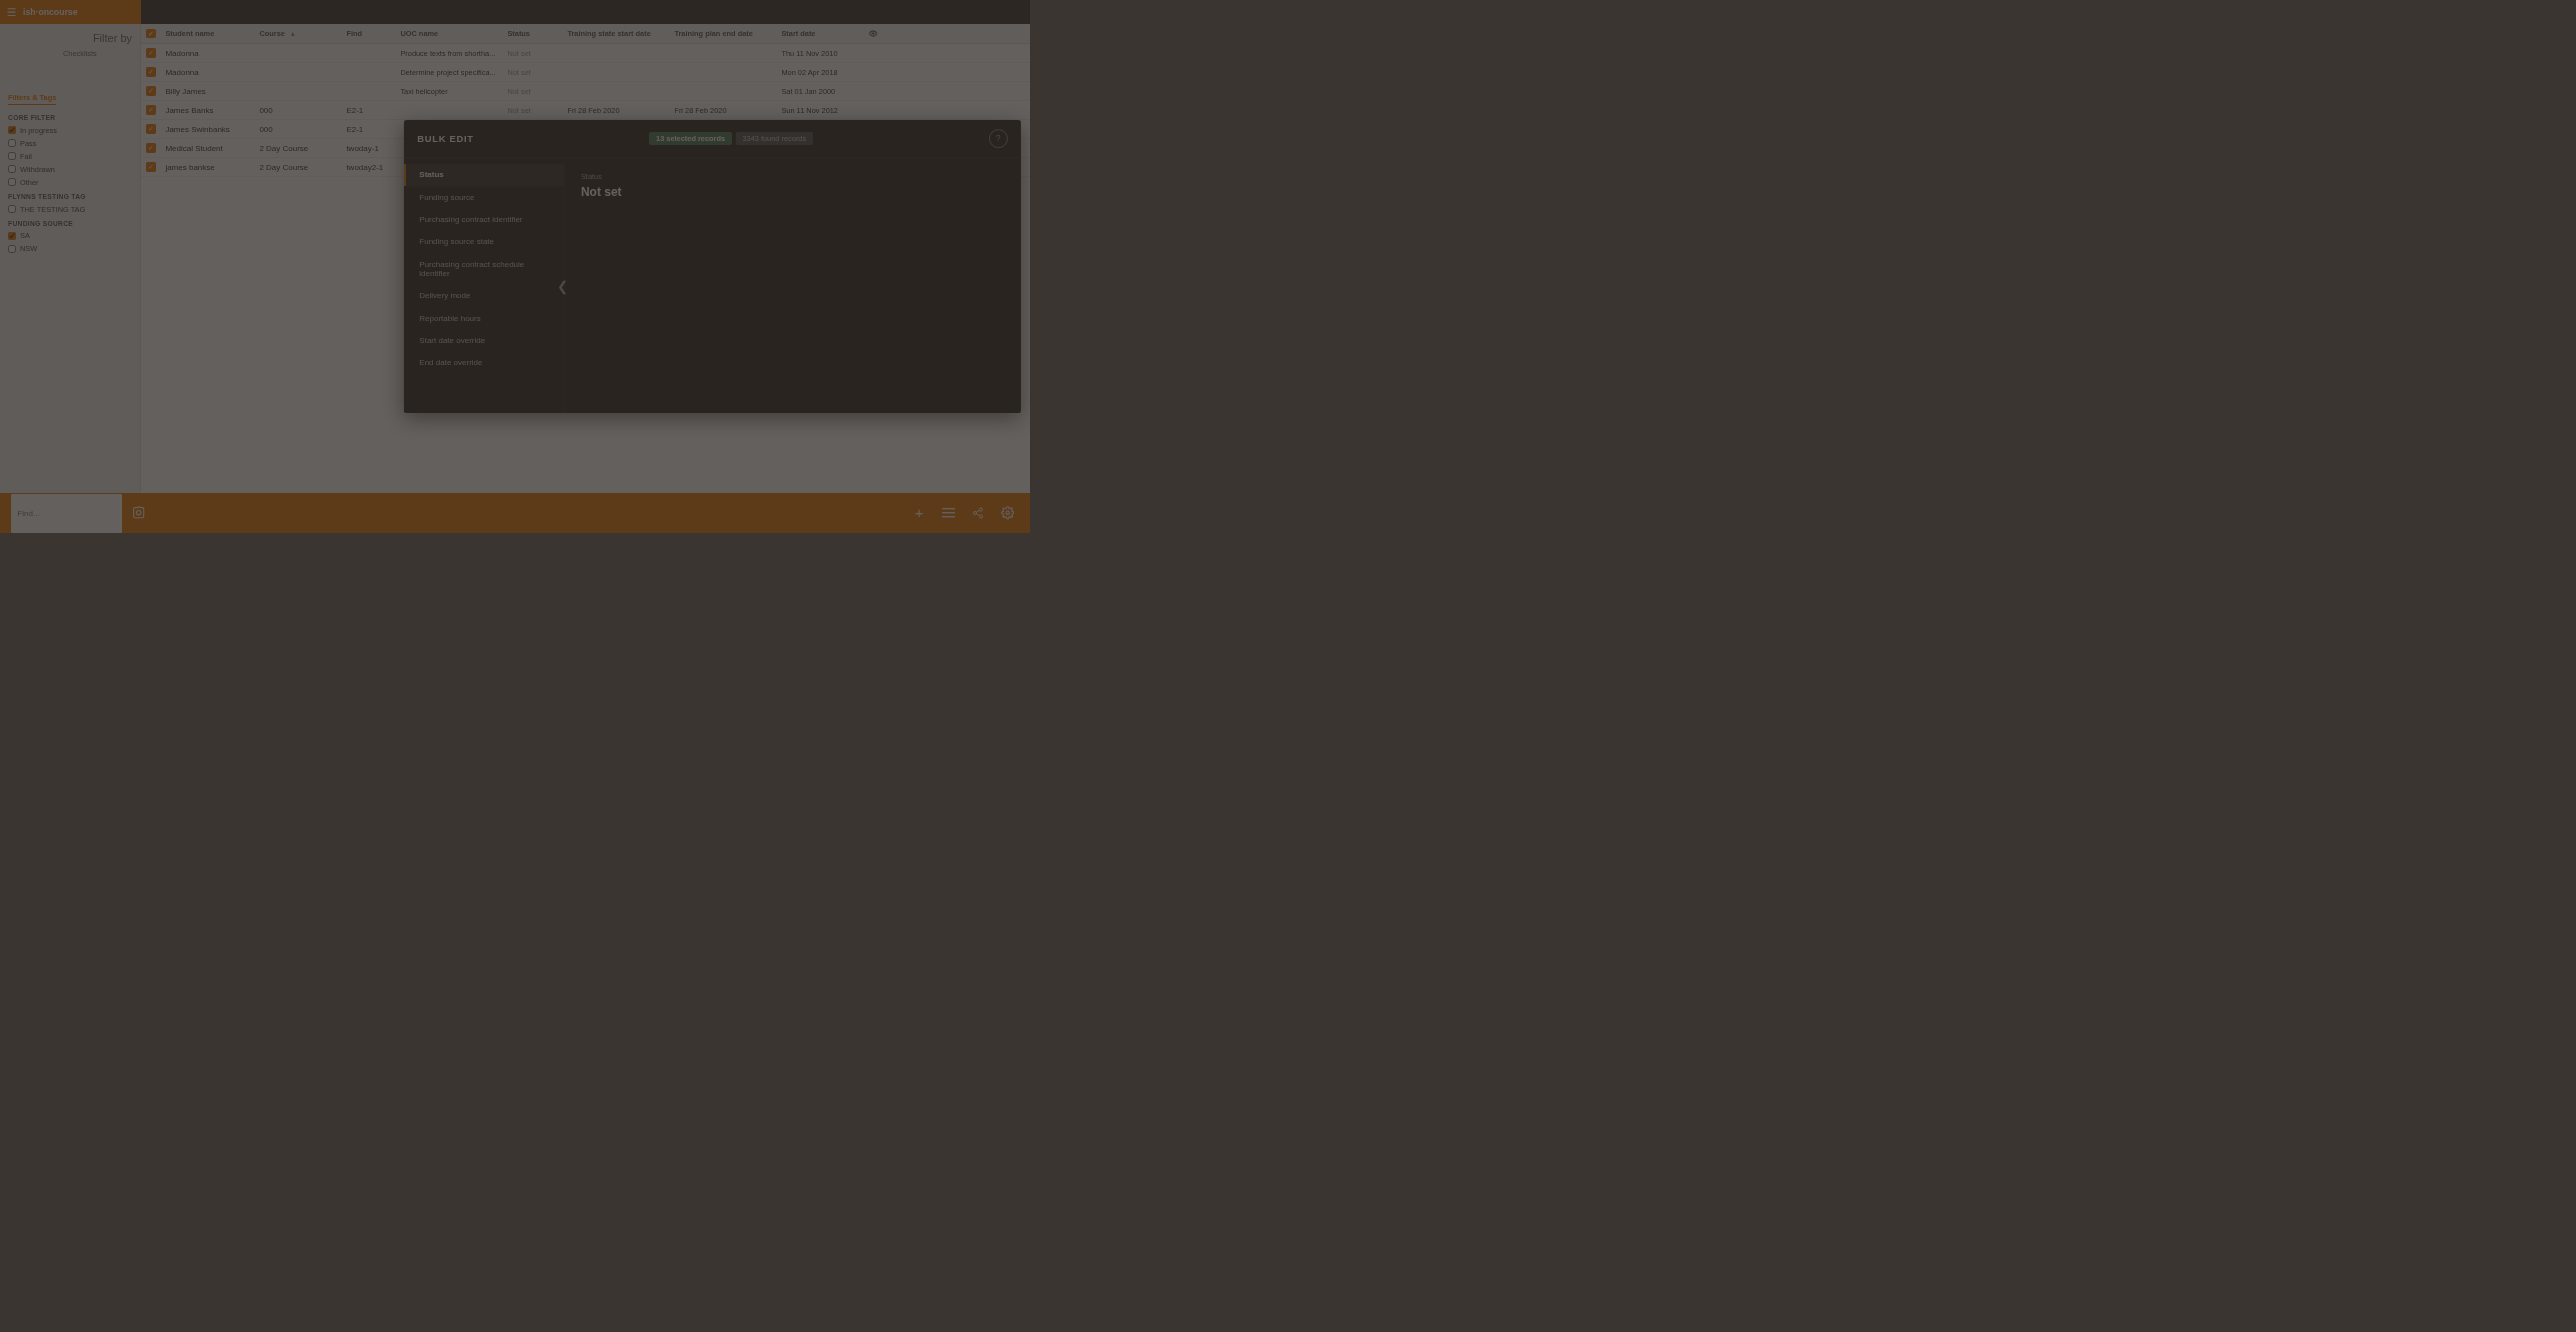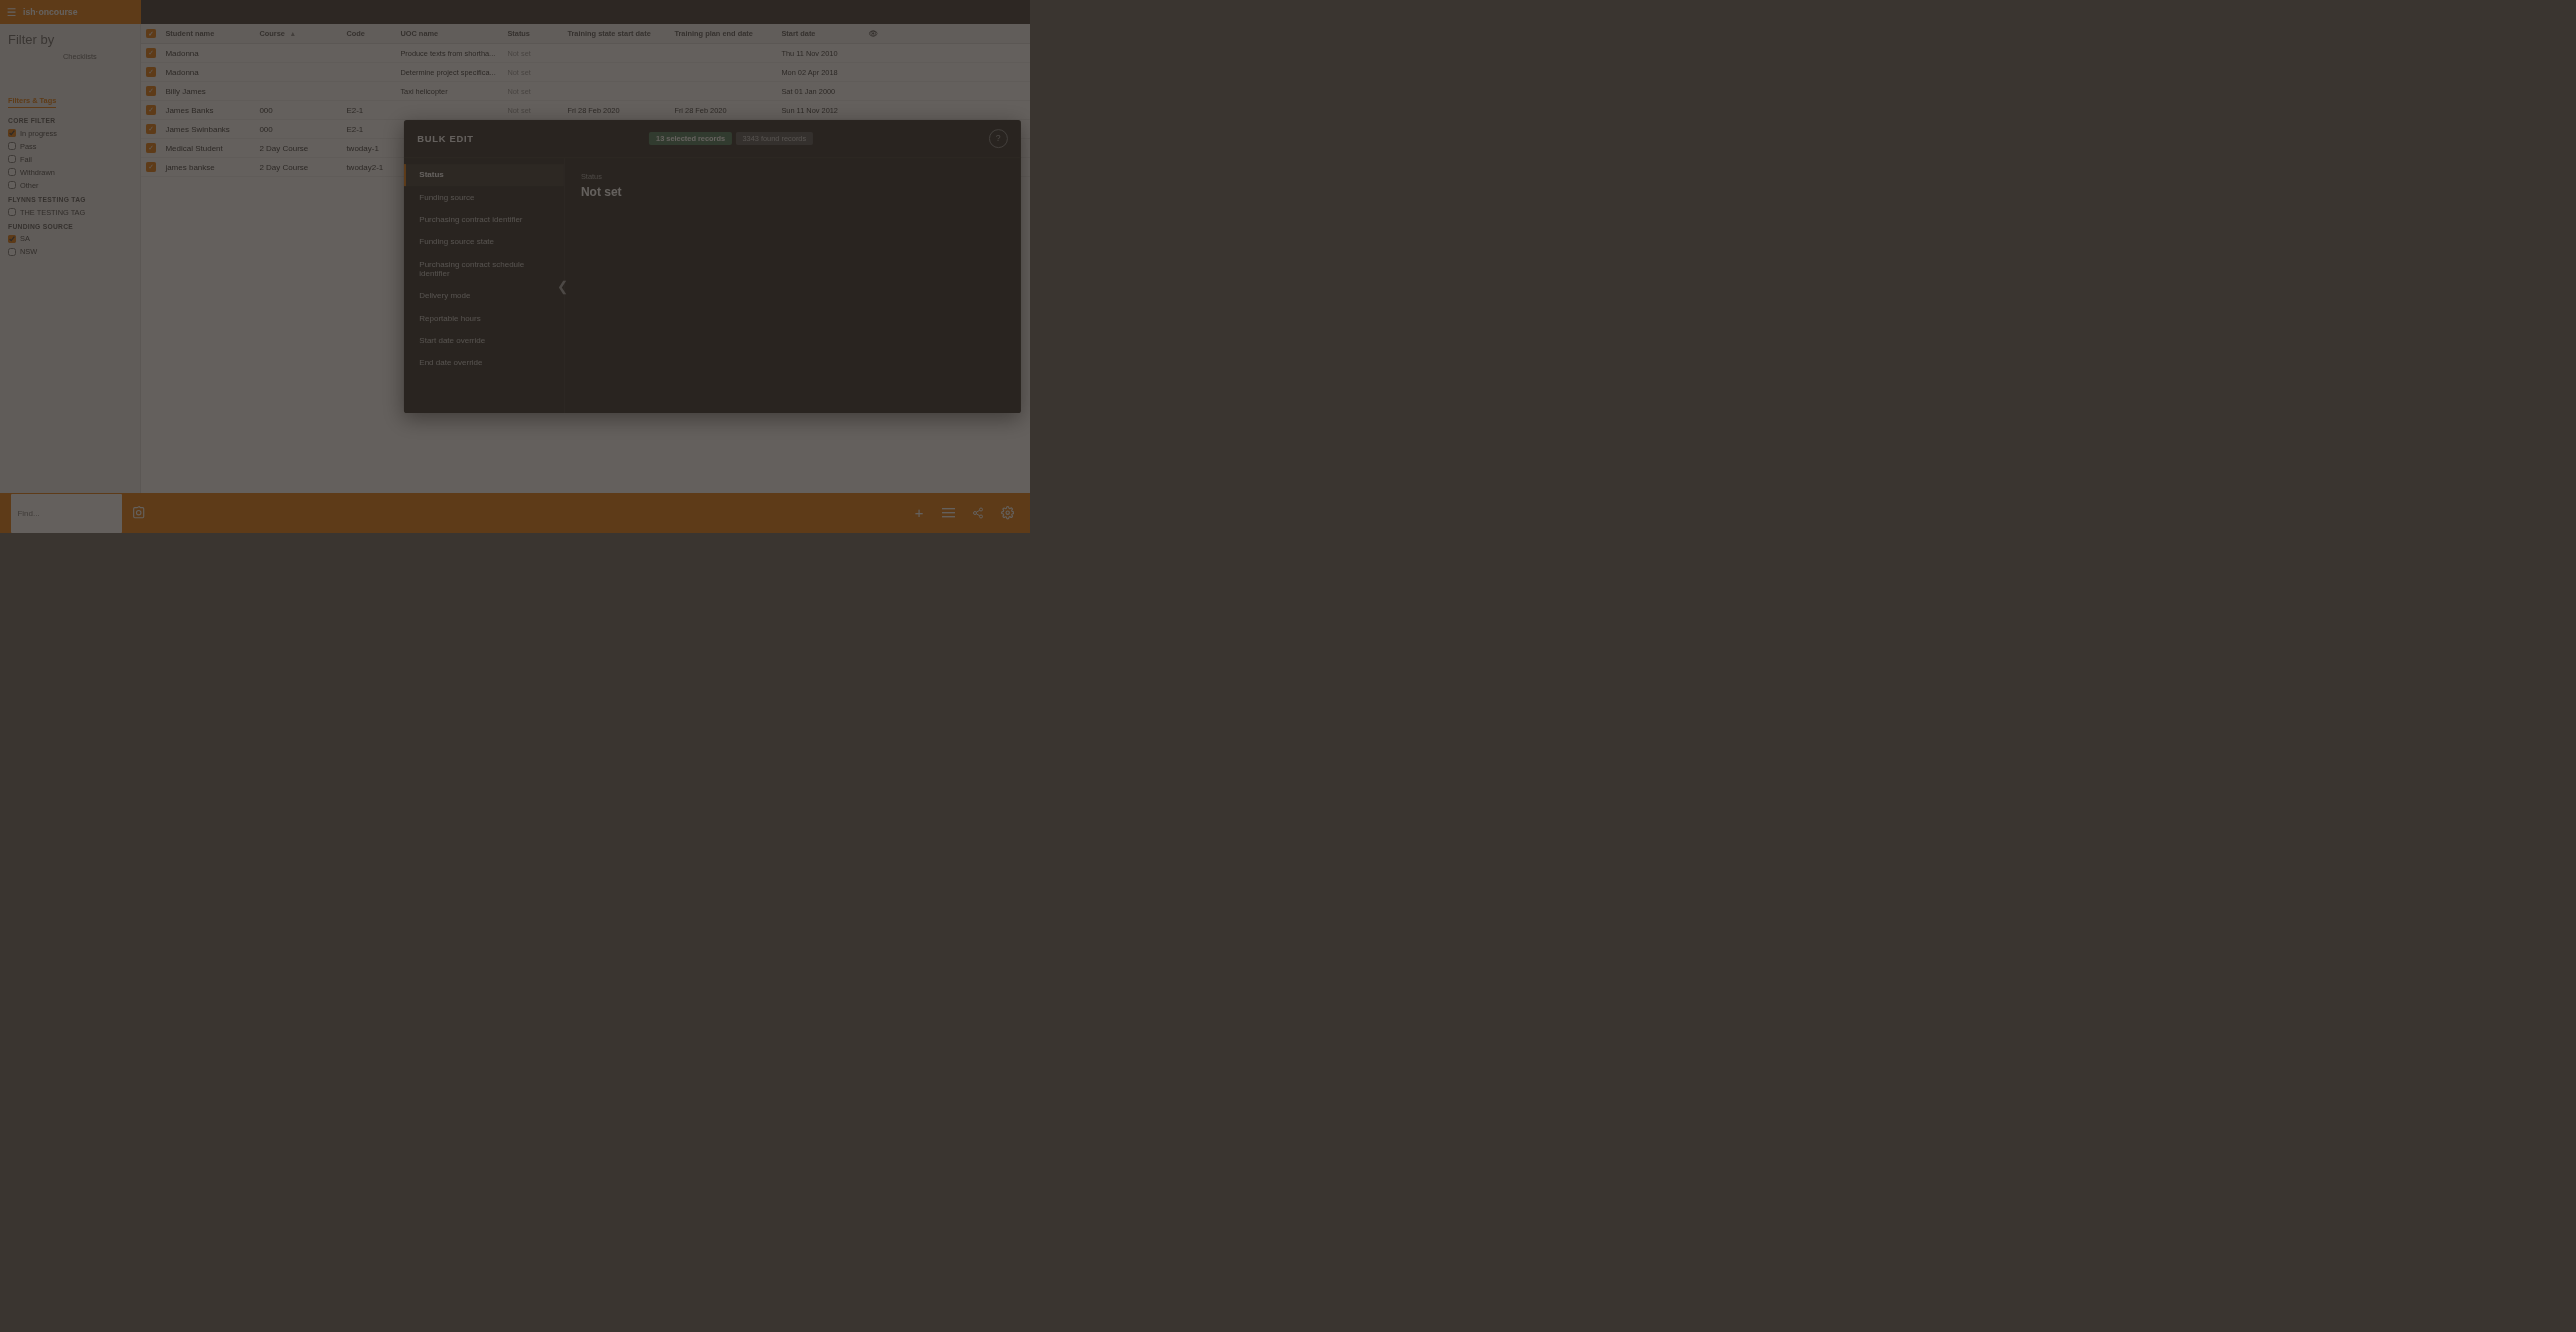--- a/index.html
+++ b/index.html
@@ -42,21 +42,21 @@
     .row-start-date { width: 87px; color: #333; font-size: 7.4px; }
 
     
     .sidebar {
       position: absolute; top: 0; left: 0; width: 141px; bottom: 40px;
       background: #f0f0f0; border-right: 0.7px solid #ddd; color: #444; font-size: 7.4px;
       padding: 5.4px 0;
     }
     .sidebar-filter-by {
       display: flex; align-items: center; gap: 4px; padding: 2.7px 8px 5.4px;
-      font-size: 13px; color: #666;
+      font-size: 11px; color: #666; justify-content: flex-end;
     }
     .sidebar-tabs { display: flex; gap: 0; padding: 0 8px 5.4px; }
     .sidebar-tab {
       font-size: 7.4px; color: #666; cursor: pointer; padding-bottom: 1.3px;
       margin-right: 6.7px;
     }
     .sidebar-tab.active { color: #e87c0a; border-bottom: 1.3px solid #e87c0a; font-weight: 600; margin-top: 44px; }
 
     .sidebar-section-title {
       font-size: 6.7px; font-weight: 700; color: #555; padding: 4px 8px 2.7px;
@@ -214,21 +214,21 @@
 <div class="table-area" style="top:24px; left:141px;">
   <div class="table-header">
     <div class="th th-checkbox">
         <div class="checkbox-checked">✓</div>
       </div>
     <div class="th th-student">Student name</div>
     <div class="th th-course">
       <span>Course</span>
       <span class="sort-arrow">▲</span>
     </div>
-    <div class="th th-code">Code</div>
+    <div class="th th-code">Find</div>
     <div class="th th-uoc">UOC name</div>
     <div class="th th-status">Status</div>
     <div class="th th-start-training">Training state start date</div>
     <div class="th th-end-training">Training plan end date</div>
     <div class="th th-start-date">Start date</div>
     <div class="th th-eye">👁</div>
   </div>
 
   <div class="table-row">
     <div class="row-checkbox">

